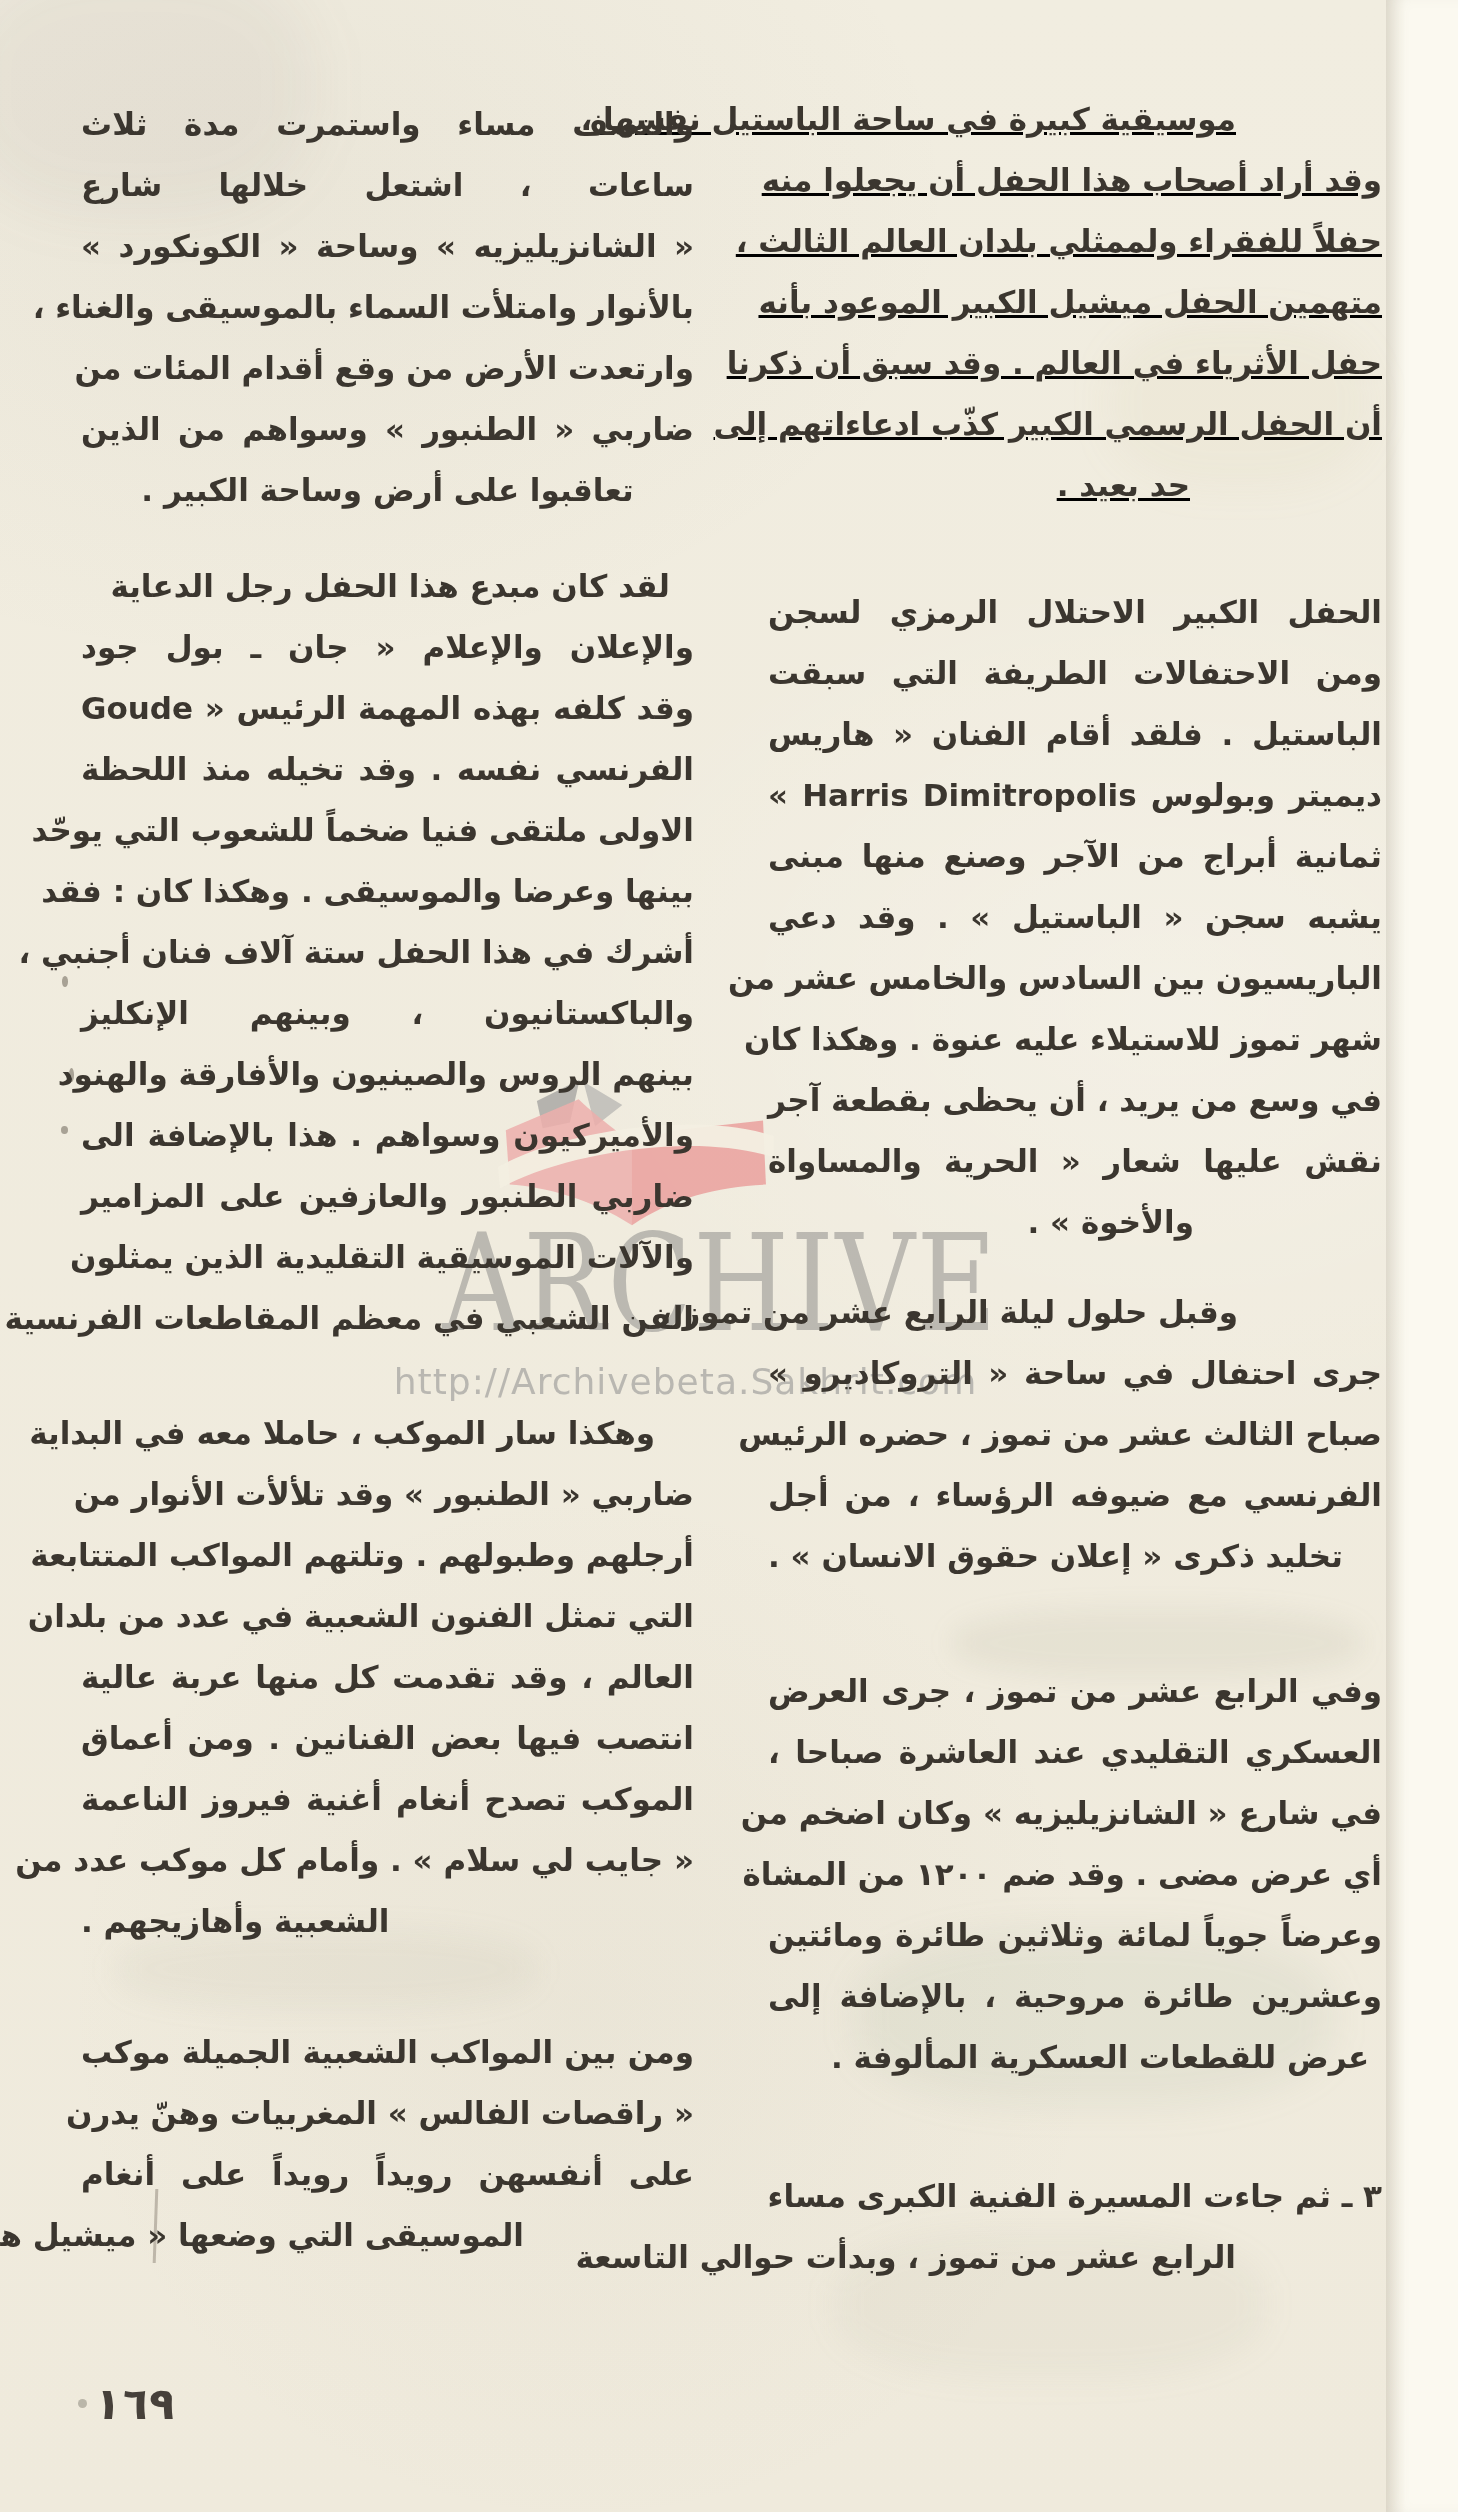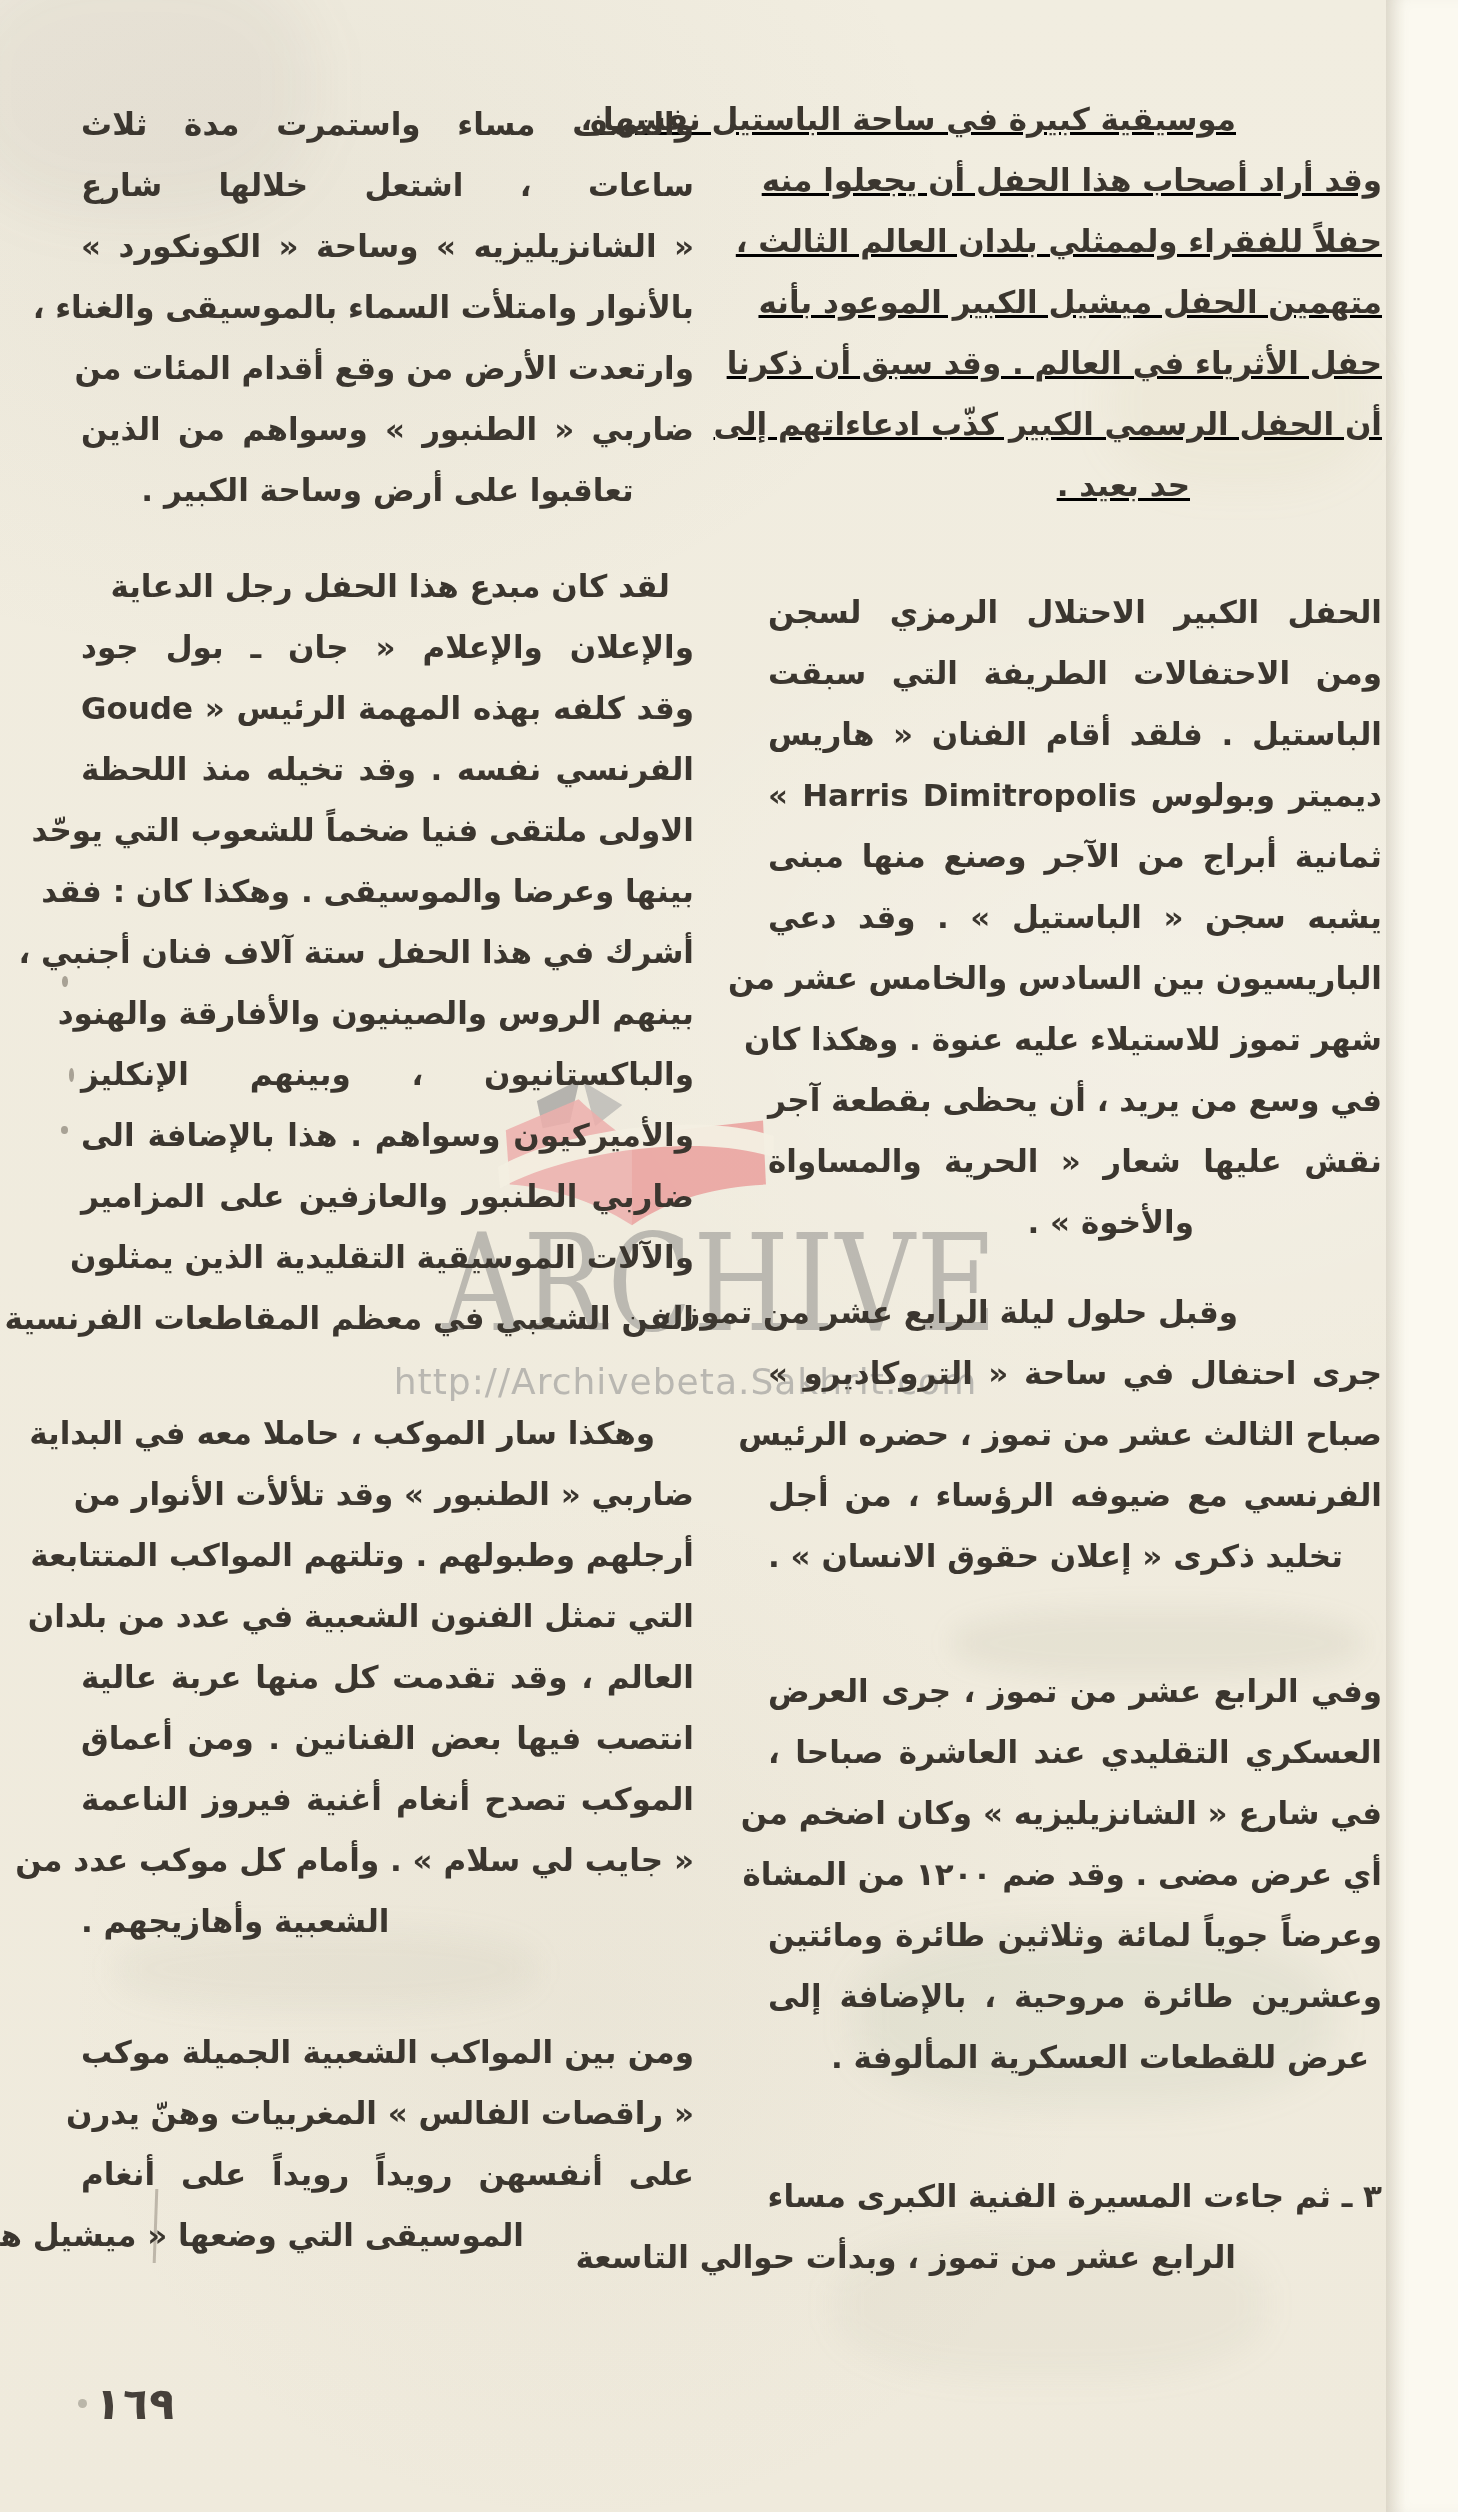--- a/index.html
+++ b/index.html
@@ -157,22 +157,22 @@
         <div class="line al-c">تعاقبوا على أرض وساحة الكبير .</div>
       </div>
       <div class="para" style="margin-top: 35px;">
         <div class="line al-r" style="padding-right: 24px;">لقد كان مبدع هذا الحفل رجل الدعاية</div>
         <div class="line j">والإعلان والإعلام « جان ـ بول جود</div>
         <div class="line j">وقد كلفه بهذه المهمة الرئيس « Goude</div>
         <div class="line j">الفرنسي نفسه . وقد تخيله منذ اللحظة</div>
         <div class="line j">الاولى ملتقى فنيا ضخماً للشعوب التي يوحّد</div>
         <div class="line j">بينها وعرضا والموسيقى . وهكذا كان : فقد</div>
         <div class="line j">أشرك في هذا الحفل ستة آلاف فنان أجنبي ،</div>
+        <div class="line j">والباكستانيون ، وبينهم الإنكليز</div>
         <div class="line j">بينهم الروس والصينيون والأفارقة والهنود</div>
-        <div class="line j">والباكستانيون ، وبينهم الإنكليز</div>
         <div class="line j">والأميركيون وسواهم . هذا بالإضافة الى</div>
         <div class="line j">ضاربي الطنبور والعازفين على المزامير</div>
         <div class="line j">والآلات الموسيقية التقليدية الذين يمثلون</div>
         <div class="line al-l" style="padding-left: 9.7px;">الفن الشعبي في معظم المقاطعات الفرنسية .</div>
       </div>
       <div class="para" style="margin-top: 54px;">
         <div class="line al-r" style="padding-right: 39px;">وهكذا سار الموكب ، حاملا معه في البداية</div>
         <div class="line j">ضاربي « الطنبور » وقد تلألأت الأنوار من</div>
         <div class="line j">أرجلهم وطبولهم . وتلتهم المواكب المتتابعة</div>
         <div class="line j">التي تمثل الفنون الشعبية في عدد من بلدان</div>

